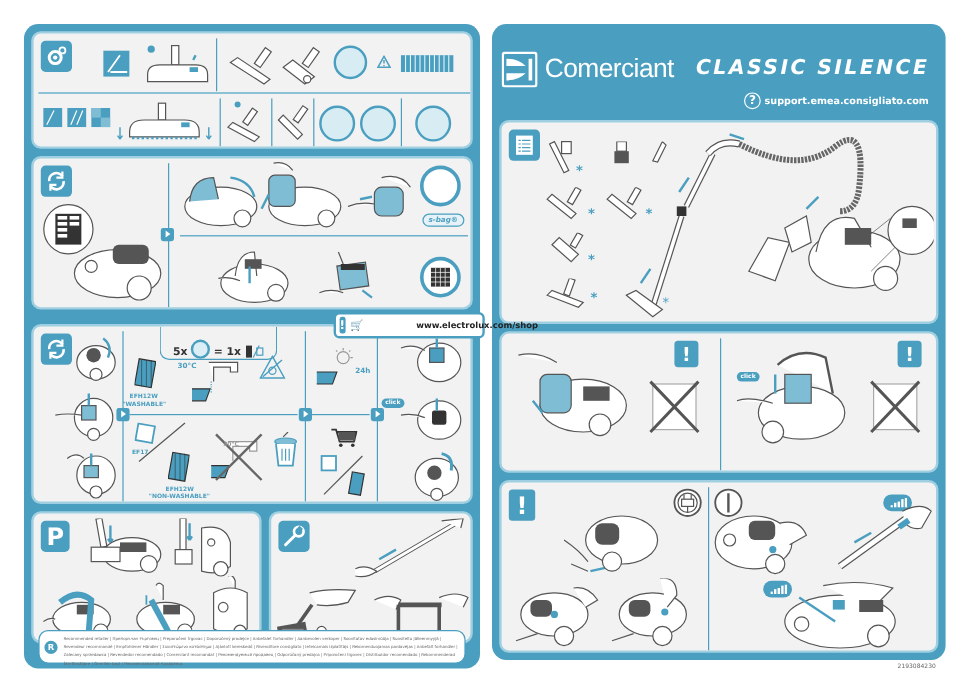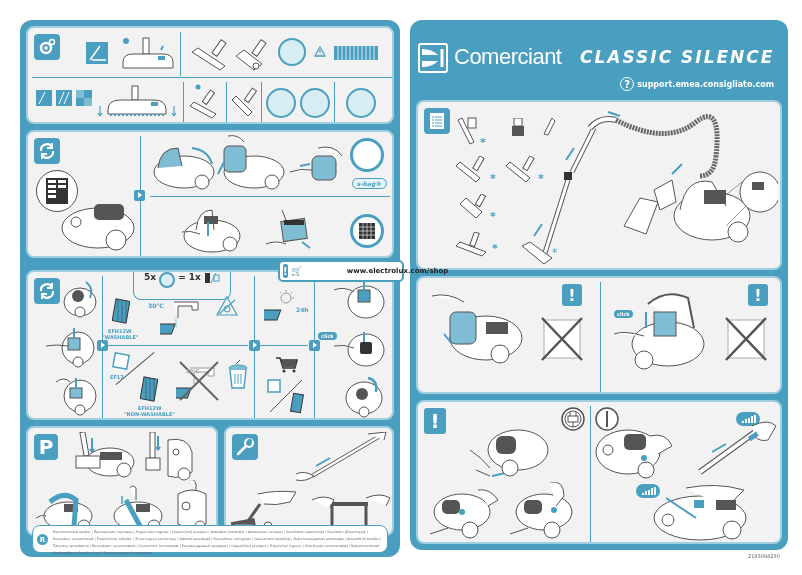--- a/index.html
+++ b/index.html
@@ -31,21 +31,21 @@
   .product-name { position: absolute; left: 170px; top: 27px; font-size: 17px; color: #fff; font-style: italic; letter-spacing: 2px; font-family: "DejaVu Sans", sans-serif; font-weight: bold; }
   .support { position: absolute; right: 14px; top: 57px; display: flex; align-items: center; gap: 3px; color: #fff; font-size: 8px; font-weight: bold; }
   .help-circle { width: 14px; height: 14px; border-radius: 50%; border: 1.5px solid #fff; display: flex; align-items: center; justify-content: center; font-size: 10px; font-weight: bold; color: #fff; }
 
   .shop-tag { position: absolute; left: 258px; top: 240px; width: 126px; height: 22px; background: #fff; border: 2px solid #4a9fc0; border-radius: 5px; display: flex; align-items: center; gap: 4px; padding-left: 3px; z-index: 5; }
   .shop-tag .exc { width: 12px; height: 14px; background: #4a9fc0; color: #fff; font-weight: bold; font-size: 10px; display: flex; align-items: center; justify-content: center; border-radius: 2px; }
   .shop-tag .cart { font-size: 9px; color: #4a9fc0; }
   .shop-tag .url { font-size: 7px; font-weight: bold; color: #222; padding-left: 40px; }
 
   .formula { position: absolute; left: 105px; top: 0; width: 98px; height: 28px; border: 1.5px solid #4a9fc0; border-top: none; border-radius: 0 0 8px 8px; background: #f2f2f2;
-     display: flex; align-items: flex-start; justify-content: center; gap: 3px; font-size: 9px; font-weight: bold; color: #333; }
+     display: flex; align-items: flex-end; justify-content: center; gap: 3px; font-size: 9px; font-weight: bold; color: #333; }
   .bag-circle { width: 16px; height: 16px; border-radius: 50%; border: 2px solid #4a9fc0; background: #dceef5; }
 
   .footer-bar { position: absolute; left: 12px; top: 505px; width: 356px; height: 28px; background: #fff; border: 1.5px solid #4a9fc0; border-radius: 8px; }
   .footer-bar .r-badge { position: absolute; left: 4px; top: 8px; width: 11px; height: 11px; border-radius: 50%; background: #4a9fc0; color: #fff; font-size: 7px; font-weight: bold; display: flex; align-items: center; justify-content: center; }
   .footer-bar .ftext { position: absolute; left: 20px; top: 3px; right: 4px; font-size: 3.3px; line-height: 7px; color: #666; overflow: hidden; }
 
   .doc-code { position: absolute; left: 748px; top: 553px; font-size: 5px; color: #666; }
   .exc-badge { position: absolute; width: 20px; height: 22px; background: #4a9fc0; color: #fff; font-weight: bold; font-size: 16px; display: flex; align-items: center; justify-content: center; border-radius: 3px; }
 
   .vac { position: absolute; }

